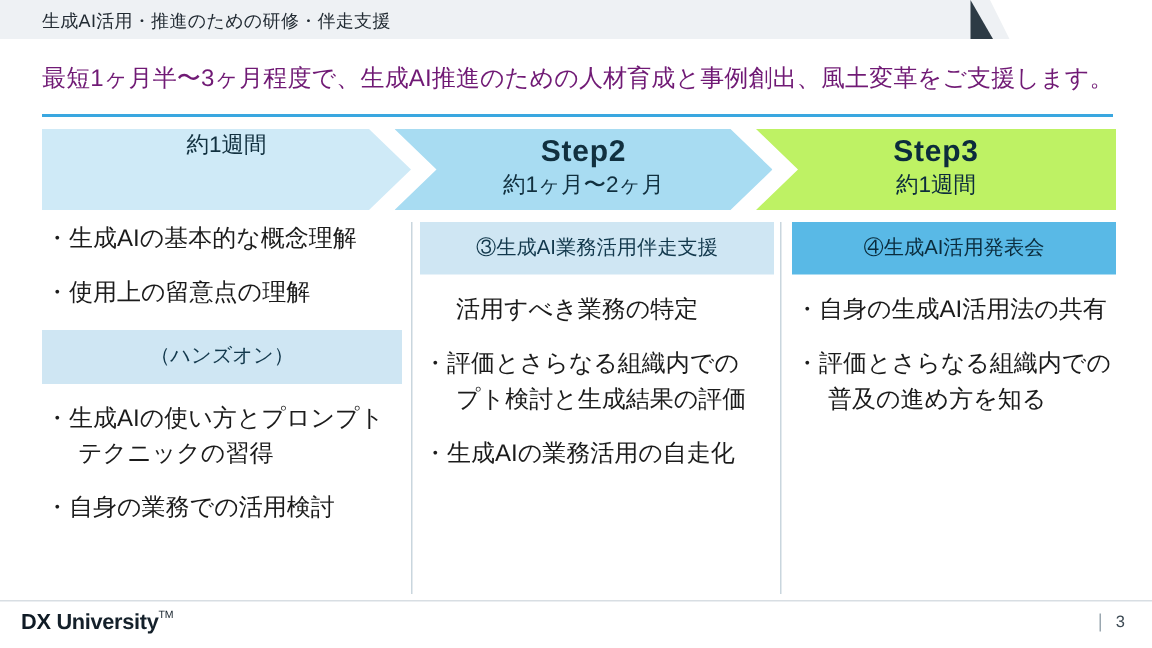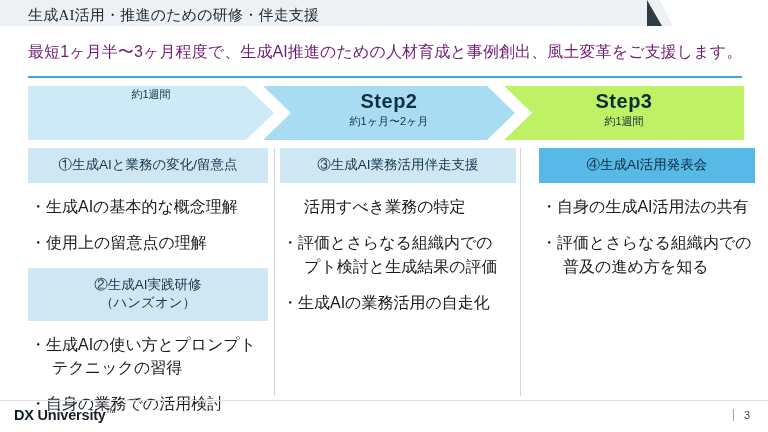--- a/index.html
+++ b/index.html
@@ -42,24 +42,23 @@
     position: absolute;
     top: 0; left: 647px;
     width: 0; height: 0;
     border-style: solid;
     border-width: 26px 0 0 15px;
     border-color: transparent transparent transparent #2d3b45;
   }
   .header-title {
     position: absolute;
     top: 6px; left: 28px;
-    font-size: 15px;
+    font-size: 12px;
     color: #222b33;
     letter-spacing: 0.2px;
-    font-family: Liberation Serif, serif;
   }
 
   
   .lead {
     position: absolute;
     top: 42px; left: 28px;
     width: 716px;
     font-size: 16px;
     color: #701a75;
     letter-spacing: 0.1px;
@@ -86,21 +85,21 @@
     color: #11303f;
     text-align: center;
   }
   .arrow .s-title {
     font-size: 20px;
     font-weight: bold;
     margin-top: 4px;
     letter-spacing: 0.5px;
   }
   .arrow .s-sub {
-    font-size: 11px;
+    font-size: 15px;
     margin-top: 1px;
   }
   .a1 { left: 0;    width: 246px; background: #cfeaf7;
         clip-path: polygon(0 0, 218px 0, 246px 27px, 218px 54px, 0 54px); }
   .a2 { left: 235px; width: 252px; background: #a8dcf2;
         clip-path: polygon(0 0, 224px 0, 252px 27px, 224px 54px, 0 54px, 28px 27px); }
   .a3 { left: 476px; width: 240px; background: #bef264; color: #0d2a38;
         clip-path: polygon(0 0, 240px 0, 240px 54px, 0 54px, 28px 27px); }
   .a3 .s-title, .a3 .s-sub { color: #0c2c3c; }
 
@@ -111,21 +110,21 @@
     width: 716px;
     height: 248px;
   }
   .col {
     position: absolute;
     top: 0;
     height: 248px;
   }
   .c1 { left: 0;   width: 240px; }
   .c2 { left: 252px; width: 236px; }
-  .c3 { left: 500px; width: 216px; margin-left: 11px; }
+  .c3 { left: 500px; width: 216px; }
 
   .divider {
     position: absolute;
     top: 0;
     width: 1px;
     height: 248px;
     background: #c9d6de;
   }
   .d1 { left: 246px; }
   .d2 { left: 492px; }
@@ -208,25 +207,23 @@
     <div class="s-title">Step3</div>
     <div class="s-sub">約1週間</div>
   </div>
 </div>
 
 <div class="cols">
   <div class="divider d1"></div>
   <div class="divider d2"></div>
 
   <div class="col c1">
-    <div class="headbox">①生成AIと業務の変化/留意点</div>
     <div class="bullet">・生成AIの基本的な概念理解</div>
     <div class="bullet">・使用上の留意点の理解</div>
     <div class="headbox">
-      <div>②生成AI実践研修</div>
       <div>（ハンズオン）</div>
     </div>
     <div class="bullet">
       <span>・生成AIの使い方とプロンプト</span>
       <span class="b-ind">テクニックの習得</span>
     </div>
     <div class="bullet">・自身の業務での活用検討</div>
   </div>
 
   <div class="col c2">

